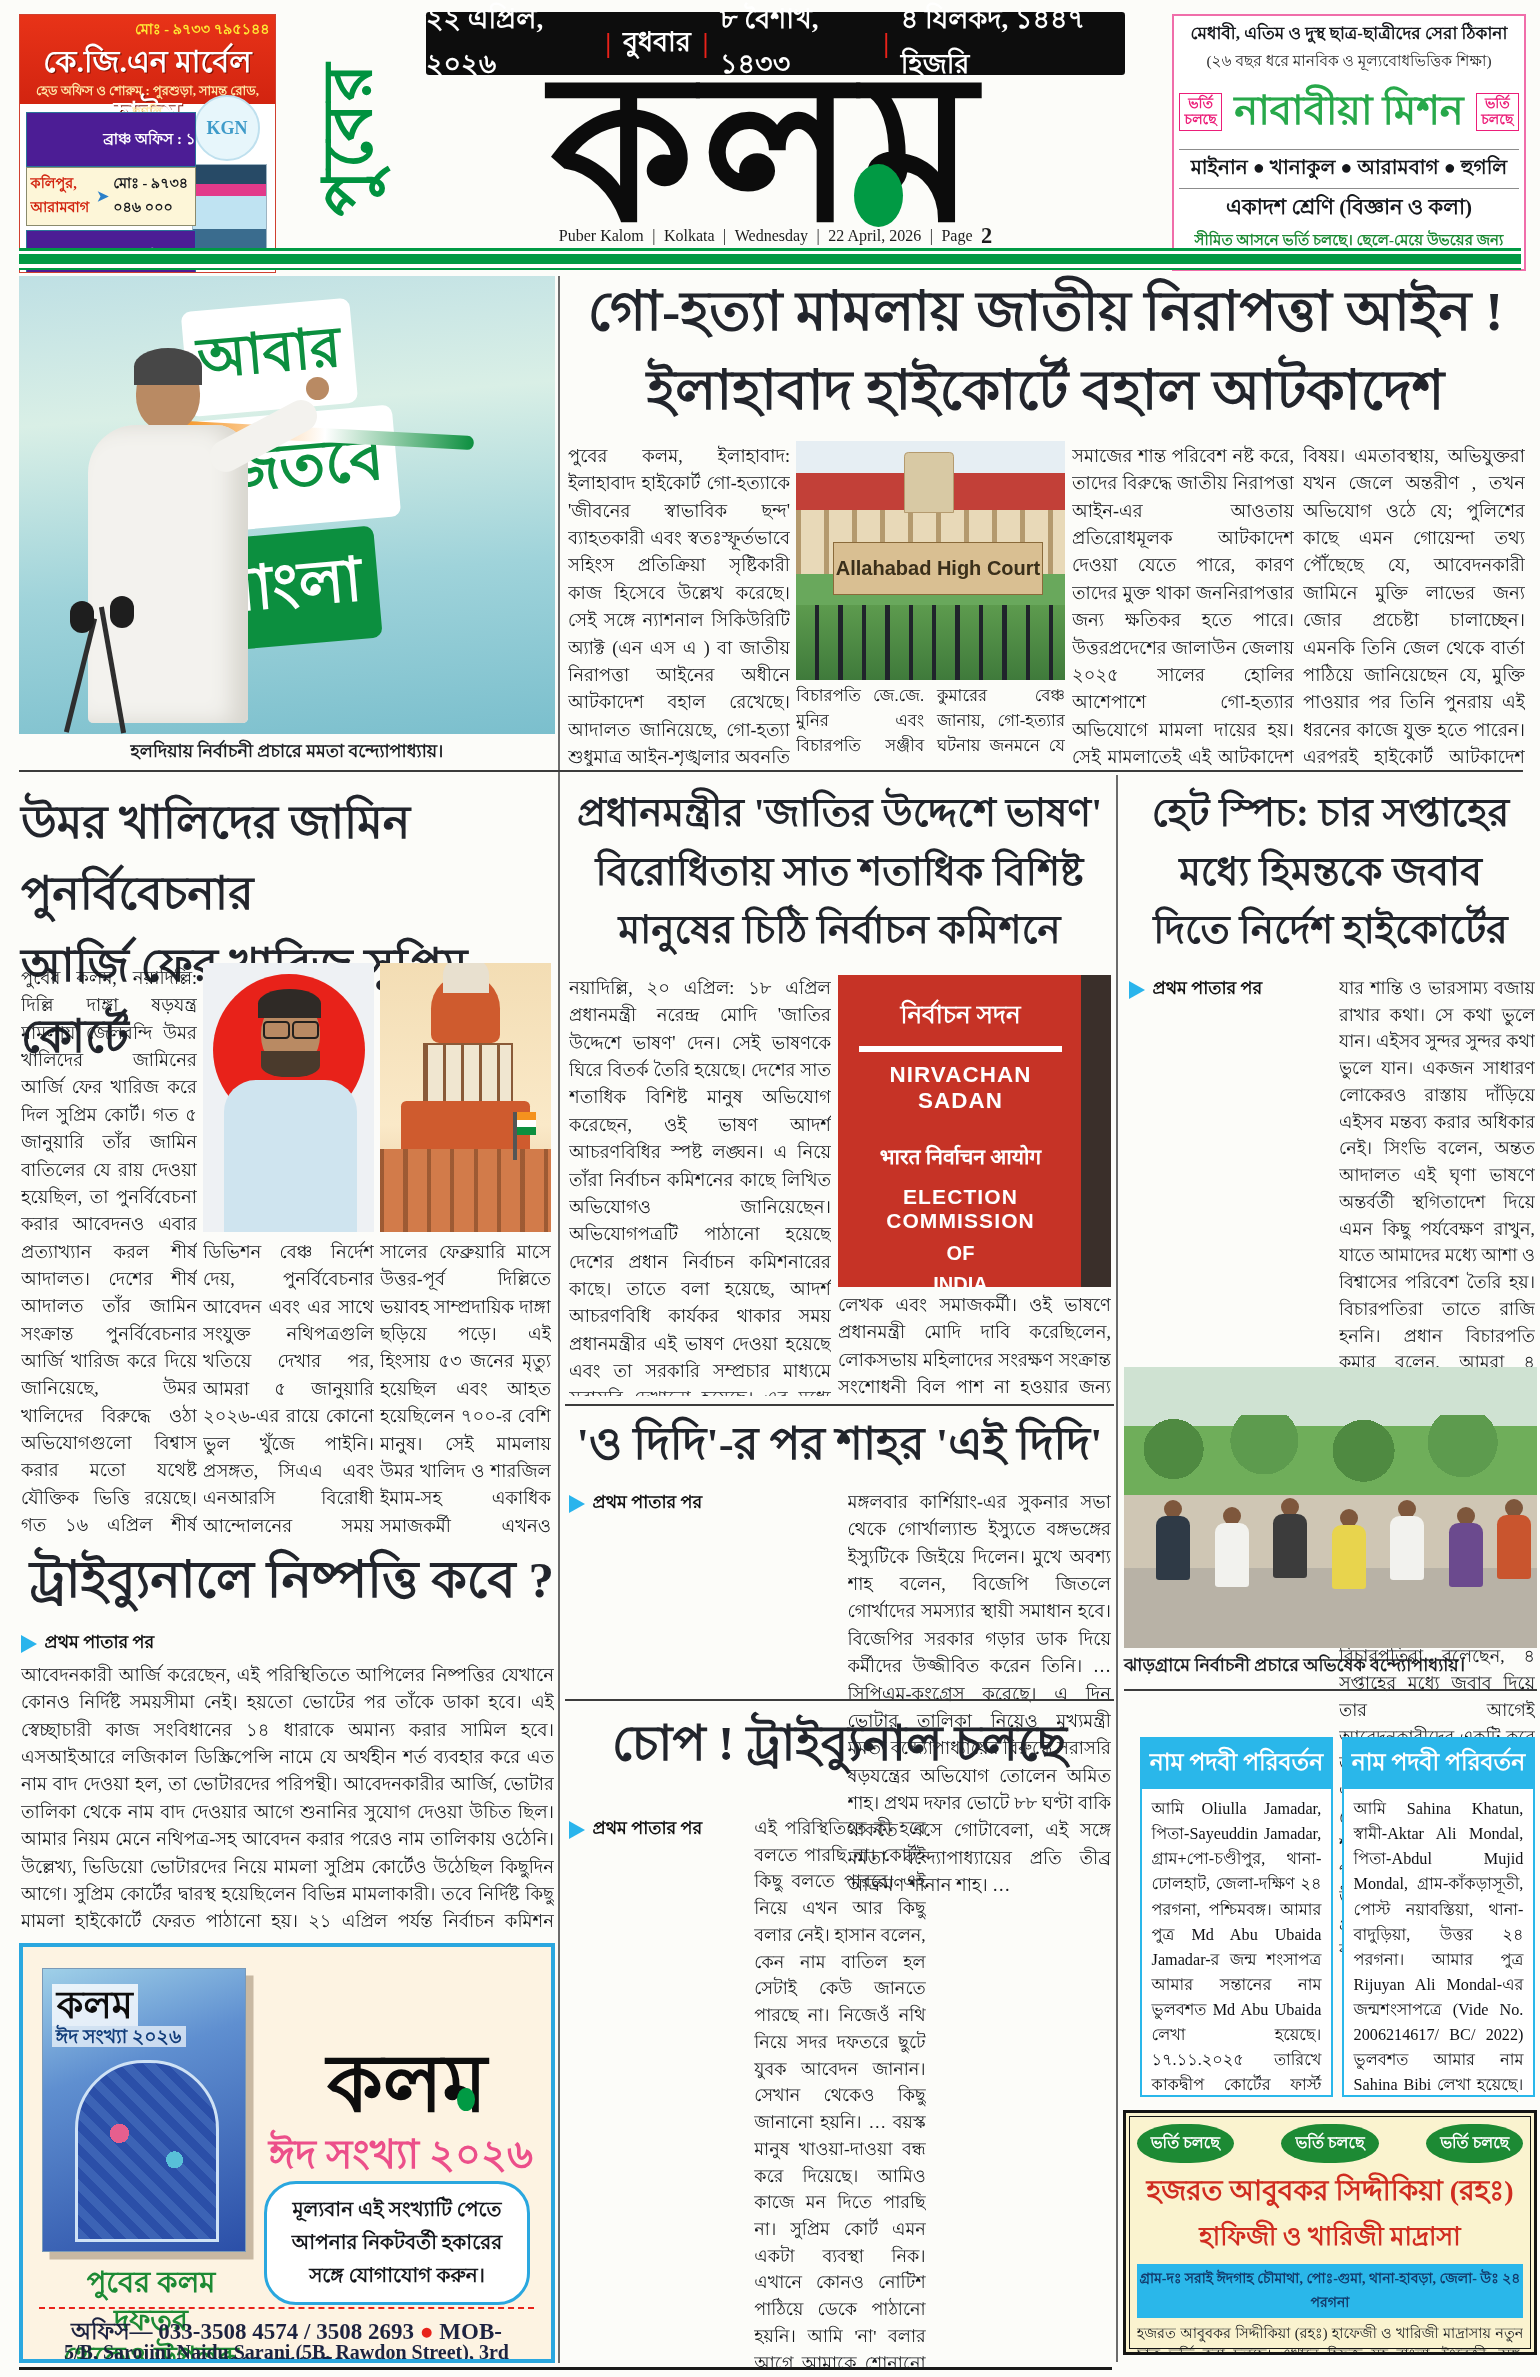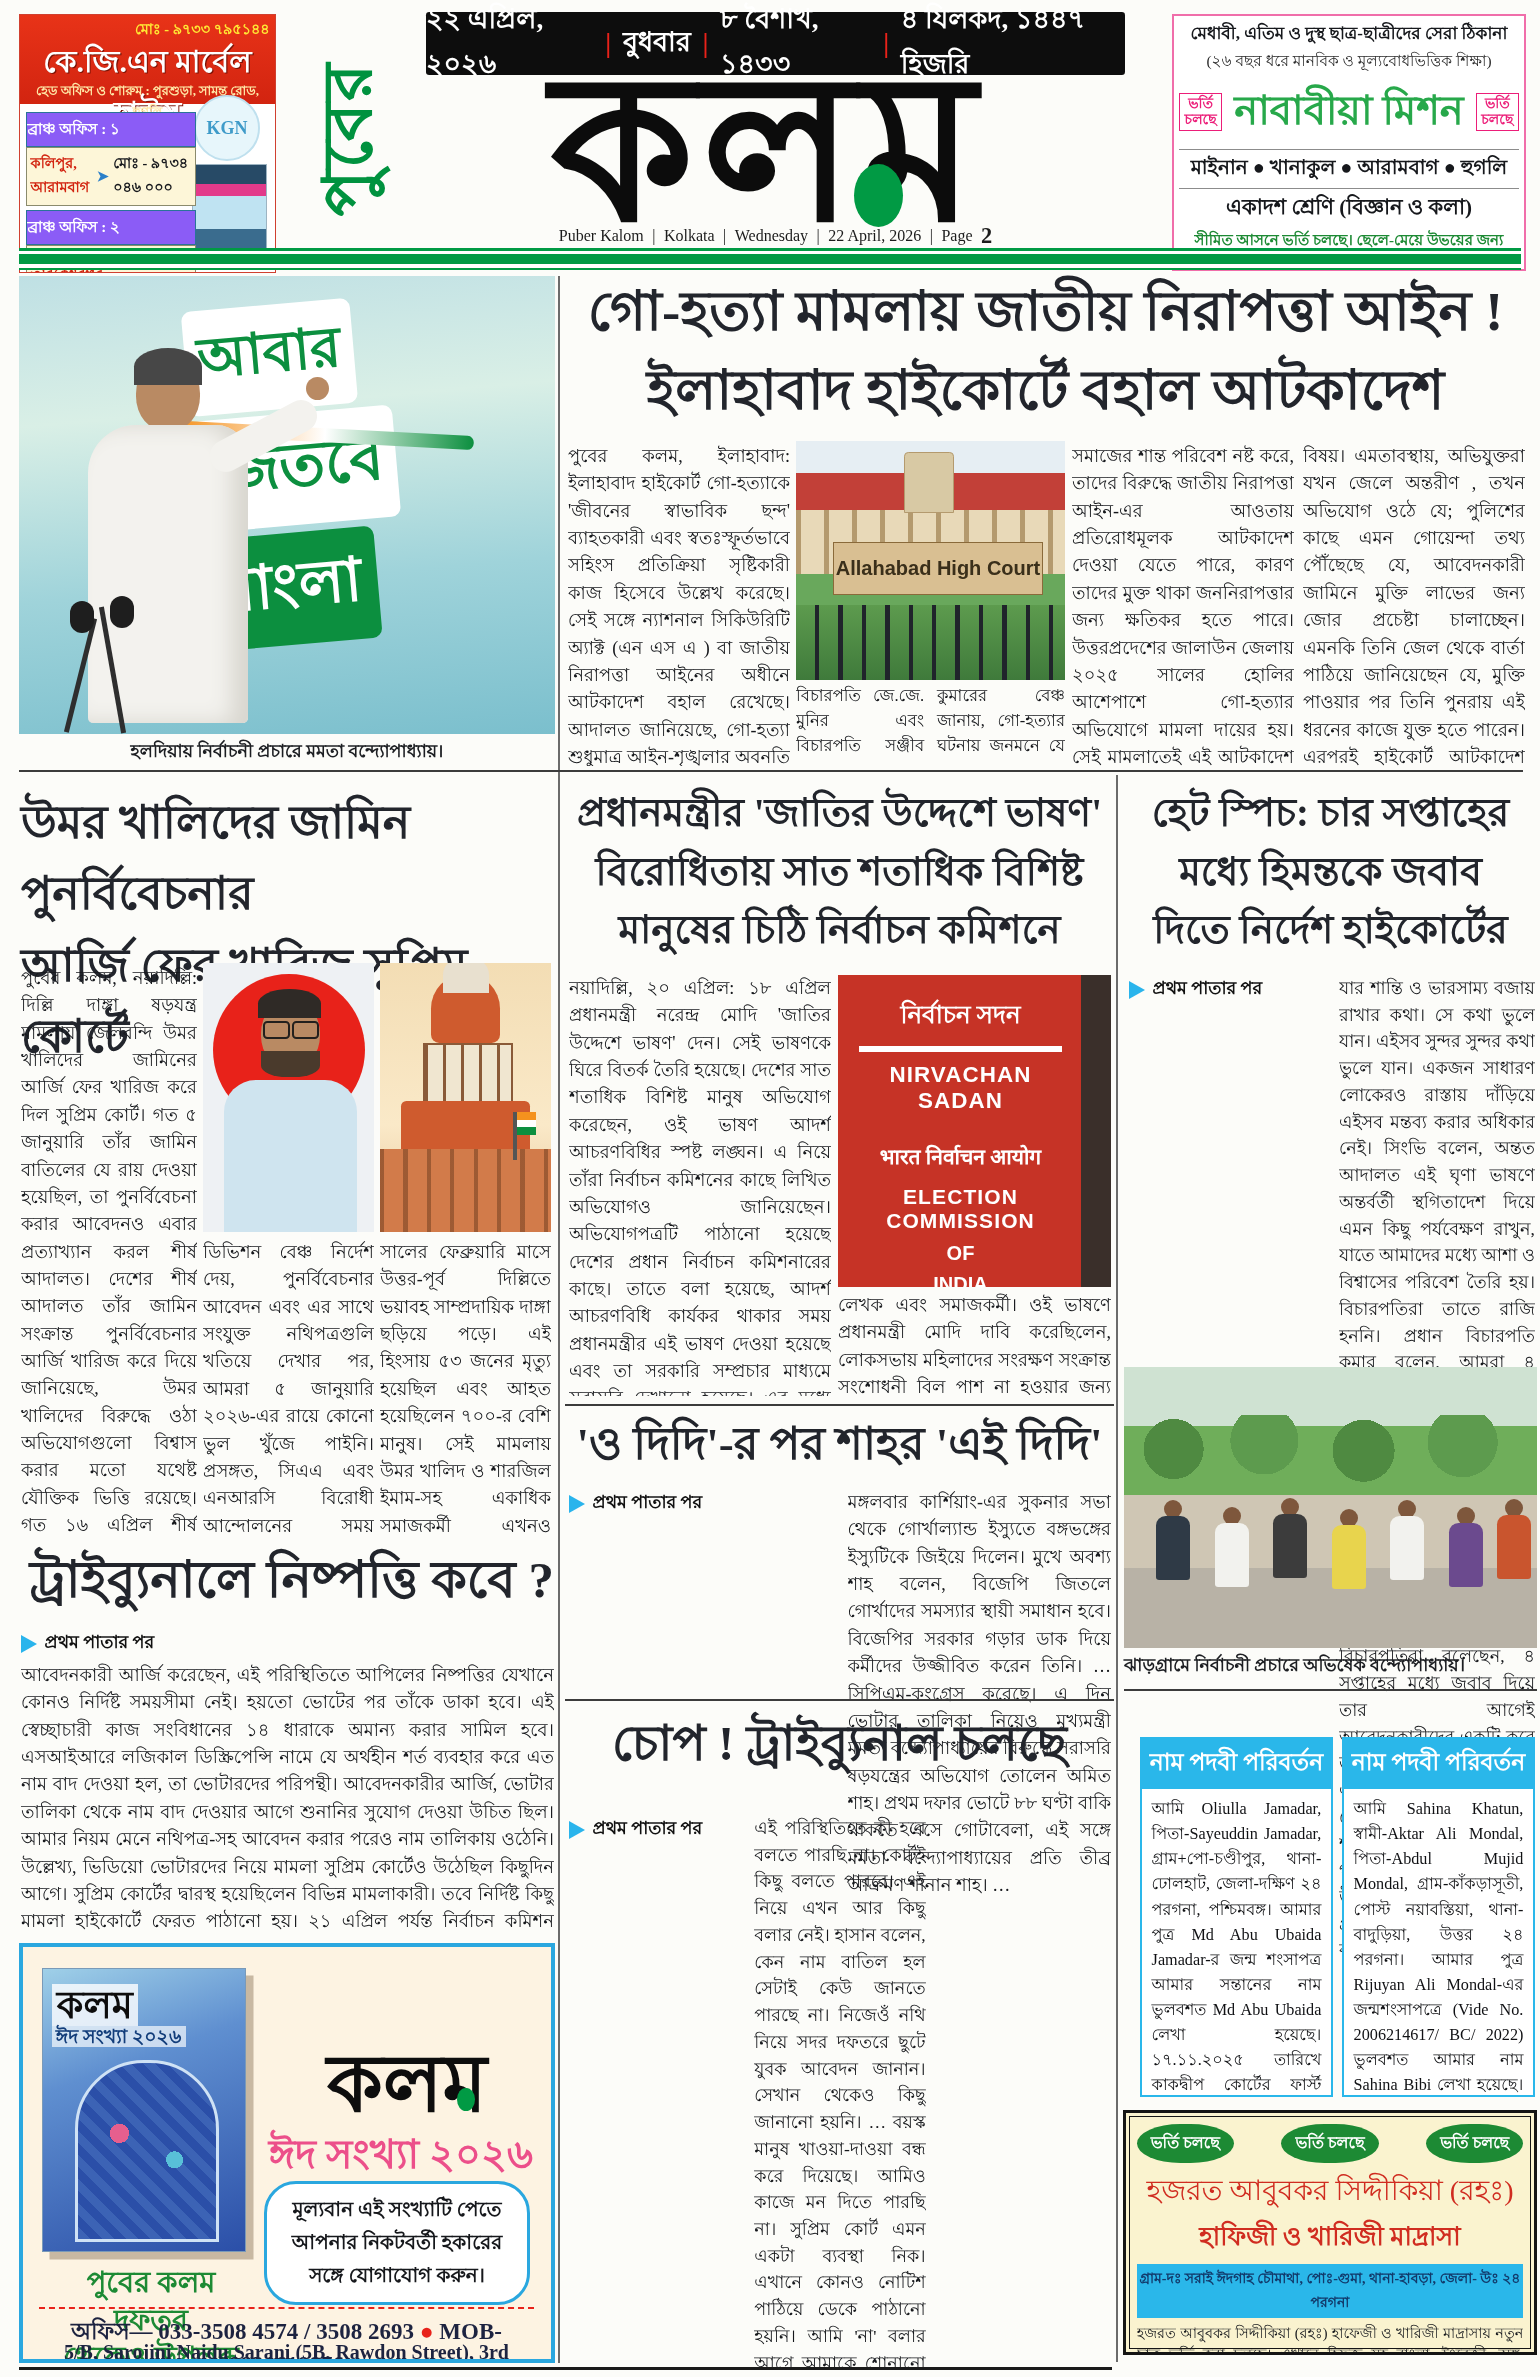--- a/index.html
+++ b/index.html
@@ -9,21 +9,21 @@
   .bodycol{font-size:18px;line-height:1.52;text-align:justify;overflow:hidden;color:#15171b;}
   .subtxt{font-size:16.5px;line-height:1.5;text-align:justify;overflow:hidden;color:#15171b;}
   .headline{font-weight:900;color:#22252c;text-align:center;line-height:1.28;}
   .hrule{background:#3c3c3c;height:1.6px;}
   .vrule{background:#6b6b6b;width:1.6px;}
   .caption{font-size:17.6px;font-weight:700;color:#1c1e22;}
   .leadin{display:flex;align-items:center;gap:7.5px;font-size:17.6px;font-weight:700;color:#111;}
   .arrow-ic{width:0;height:0;border-left:16px solid #2ab4ec;border-top:9.6px solid transparent;border-bottom:9.6px solid transparent;display:inline-block;}
   .greenbar{background:
      linear-gradient(#009a44 0 2.7px, #ffffff 2.7px 5.9px, #009a44 5.9px 16.5px, #ffffff 16.5px 20px, #009a44 20px 22.4px);}
-  .chip{background:#8b5cf6;color:#fff;font-weight:700;font-size:15px;text-align:left;padding:4px 0;border:1.1px solid #2a7399;}
+  .chip{background:#4c1d95;color:#fff;font-weight:700;font-size:15px;text-align:right;padding:14px 0;border:1.1px solid #2a7399;}
   .branch-body{background:#fdf6d8;border:1.1px solid #8b8b6d;font-size:14.4px;font-weight:700;padding:4.3px 3.2px;display:flex;gap:4.3px;align-items:center;justify-content:center;}
   .noticebox{border:2.7px solid #2ab7ea;background:#fff;}
   .noticehead{background:#2ab7ea;color:#fff;font-weight:900;font-size:23.4px;text-align:center;padding:5.3px 0;}
   .noticebody{font-size:16.2px;line-height:1.55;text-align:justify;padding:8.5px 9.6px;color:#101114;}
   .badge-oval{background:#1d8a34;color:#fff;font-weight:700;font-size:16px;border-radius:50%/55%;padding:6.4px 14px;text-align:center;}
   .pf{position:absolute;}
   .pf .hd{width:18px;height:18px;border-radius:50%;background:#7e573c;margin:0 auto;}
   .pf .bd{width:34px;height:64px;border-radius:9.6px 9.6px 3.2px 3.2px;margin-top:-2.1px;}
 </style>
 </head>
@@ -369,21 +369,21 @@
     <div class="noticehead">নাম পদবী পরিবর্তন</div>
     <div class="noticebody" style="height:288px;overflow:hidden;">আমি Sahina Khatun, স্বামী-Aktar Ali Mondal, পিতা-Abdul Mujid Mondal, গ্রাম-কাঁকড়াসূতী, পোস্ট নয়াবস্তিয়া, থানা-বাদুড়িয়া, উত্তর ২৪ পরগনা। আমার পুত্র Rijuyan Ali Mondal-এর জন্মশংসাপত্রে (Vide No. 2006214617/ BC/ 2022) ভুলবশত আমার নাম Sahina Bibi লেখা হয়েছে। ২৭.১১.২৫ মাননীয় জুডিশিয়াল ম্যাজিস্ট্রেট ফার্স্ট ক্লাস, বসিরহাট কোর্টের এফিডেভিট বলে Sahina Khatun ও Sahina Bibi একই ব্যক্তি হিসেবে গণ্য হলাম।</div>
   </div>
 
   <div class="abs" style="left:1123px;top:2110px;width:414px;height:245px;border:3.2px solid #151515;outline:1.6px solid #151515;outline-offset:-7.5px;background:#faf3cf;box-sizing:border-box;overflow:hidden;padding:8.5px 10.7px;">
     <div style="display:flex;justify-content:space-between;margin-top:2.1px;">
       <span class="badge-oval">ভর্তি চলছে</span>
       <span class="badge-oval">ভর্তি চলছে</span>
       <span class="badge-oval">ভর্তি চলছে</span>
     </div>
-    <div style="text-align:center;color:#d02c20;font-weight:400;font-size:28px;margin-top:5.3px;">হজরত আবুবকর সিদ্দীকিয়া (রহঃ)</div>
+    <div style="text-align:center;color:#d02c20;font-weight:700;font-size:28px;margin-top:5.3px;">হজরত আবুবকর সিদ্দীকিয়া (রহঃ)</div>
     <div style="text-align:center;color:#d02c20;font-weight:900;font-size:25.6px;margin-top:1.1px;">হাফিজী ও খারিজী মাদ্রাসা</div>
     <div style="background:#2ab7ea;color:#123a6b;font-weight:700;font-size:14px;text-align:center;padding:3.2px 0;margin-top:4.3px;">গ্রাম-দঃ সরাই ঈদগাহ চৌমাথা, পোঃ-গুমা, থানা-হাবড়া, জেলা- উঃ ২৪ পরগনা</div>
     <div style="font-size:14.4px;line-height:1.45;text-align:justify;margin-top:4.3px;height:80px;overflow:hidden;">
       <span>হজরত আবুবকর সিদ্দীকিয়া (রহঃ) হাফেজী ও খারিজী মাদ্রাসায় নতুন ছাত্র ভর্তি করা চলছে। এখানে হিফজ সহ বাংলা, ইংরেজী, অঙ্ক, ইতিহাস, ভূগোল, বিজ্ঞান, আরবি, উর্দু, ফারসি, ফেকাহ প্রভৃতি বিষয় অভিজ্ঞ শিক্ষকমণ্ডলী দ্বারা পঠন-পাঠনের সু-ব্যবস্থা আছে। এছাড়া উন্নত মানের খাওয়া-দাওয়া, শরীর চর্চা এবং পাঁচ ওয়াক্ত নামাজের প্রতি সজাগ দৃষ্টি দেওয়া হয়।</span>
       
     </div>
 
   </div>
 
   <div class="abs" style="left:19px;top:2367px;width:1093px;height:3.2px;background:#1a1a1a;"></div>

